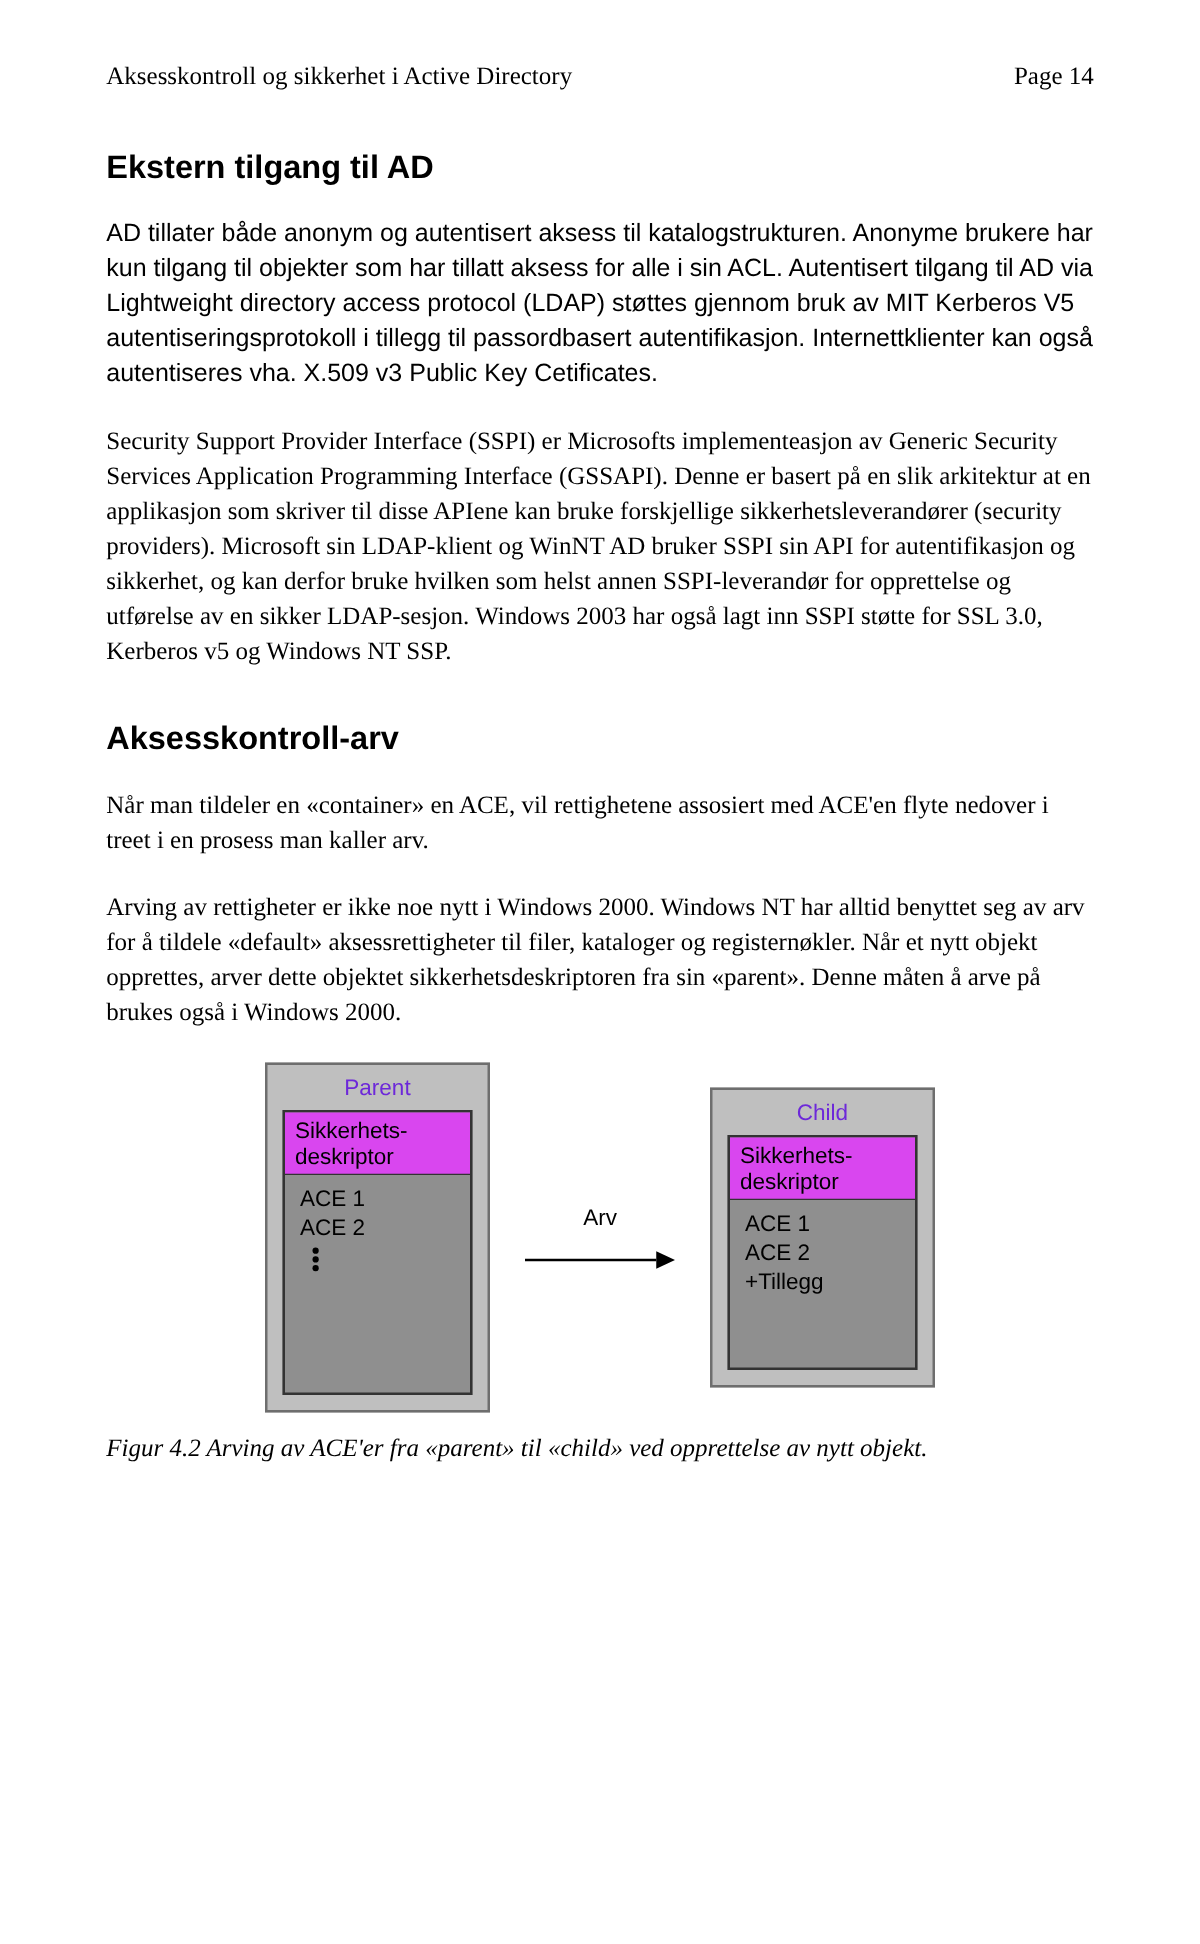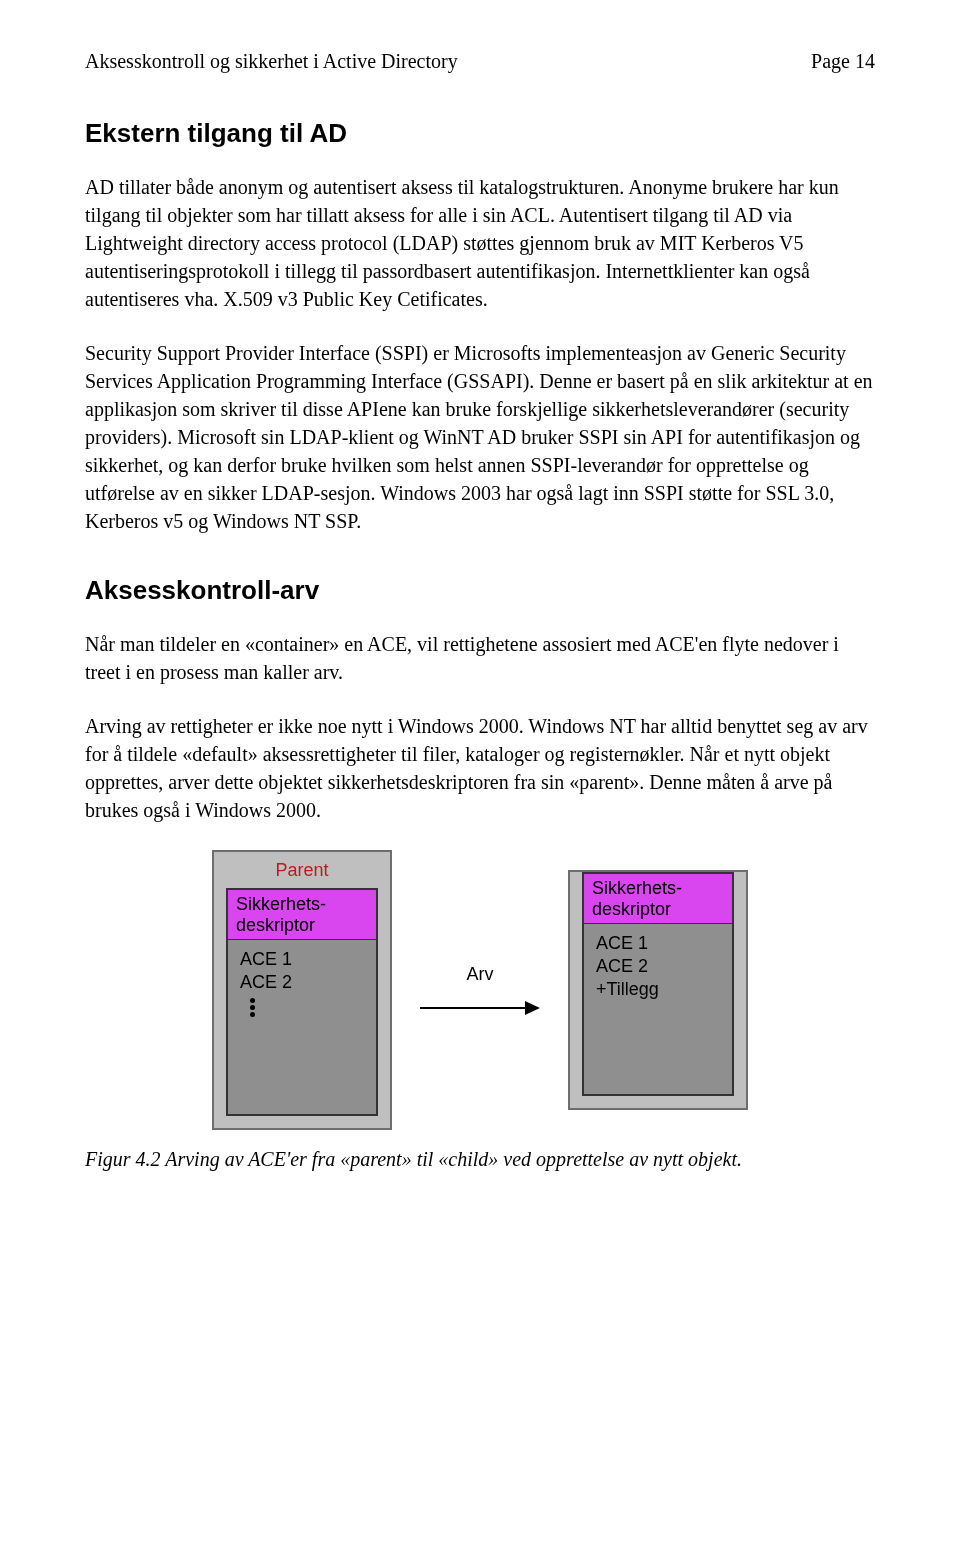--- a/index.html
+++ b/index.html
@@ -25,21 +25,21 @@
     margin-bottom: 45px;
     text-align: right;
   }
   h2.section-title {
     font-family: Liberation Sans, sans-serif;
     font-weight: bold;
     font-size: 26px;
     margin: 0 0 24px 0;
   }
   p.body-text {
-    font-family: Liberation Serif, serif;
+    font-family: Liberation Sans, sans-serif;
     font-size: 20px;
     line-height: 1.4;
     margin: 0 0 26px 0;
     text-align: left;
   }
   p.body-text.mixed {
     font-family: "Book Antiqua", Palatino, serif;
   }
   .times-span {
     font-family: "Times New Roman", Times, serif;
@@ -64,21 +64,21 @@
   }
   .obj-box.parent { height: 280px; }
   .obj-box.child  { height: 240px; }
   .obj-header {
     height: 36px;
     display: flex;
     align-items: center;
     justify-content: center;
     font-family: Arial, Helvetica, sans-serif;
     font-size: 18px;
-    color: #b91c1c;
+    color: #6d28d9;
   }
   .inner-box {
     margin: 0 12px 12px 12px;
     flex: 1;
     border: 2px solid #333333;
     background: #8f8f8f;
     display: flex;
     flex-direction: column;
     box-sizing: border-box;
   }
@@ -178,20 +178,21 @@
 
       <div class="arrow-wrap">
         <div class="arrow-label">Arv</div>
         <svg class="arrow-svg" width="120" height="18" viewBox="0 0 120 18">
           <line x1="0" y1="9" x2="105" y2="9" stroke="#000" stroke-width="2"></line>
           <polygon points="105,2 120,9 105,16" fill="#000"></polygon>
         </svg>
       </div>
 
       <div class="obj-box child">
+        <div class="obj-header">Child</div>
         <div class="inner-box">
           <div class="inner-header">
             <span>Sikkerhets-</span><br>
             <span>deskriptor</span>
           </div>
           <div class="inner-body">
             <div class="line">ACE 1</div>
             <div class="line">ACE 2</div>
             <div class="line">+Tillegg</div>
           </div>

